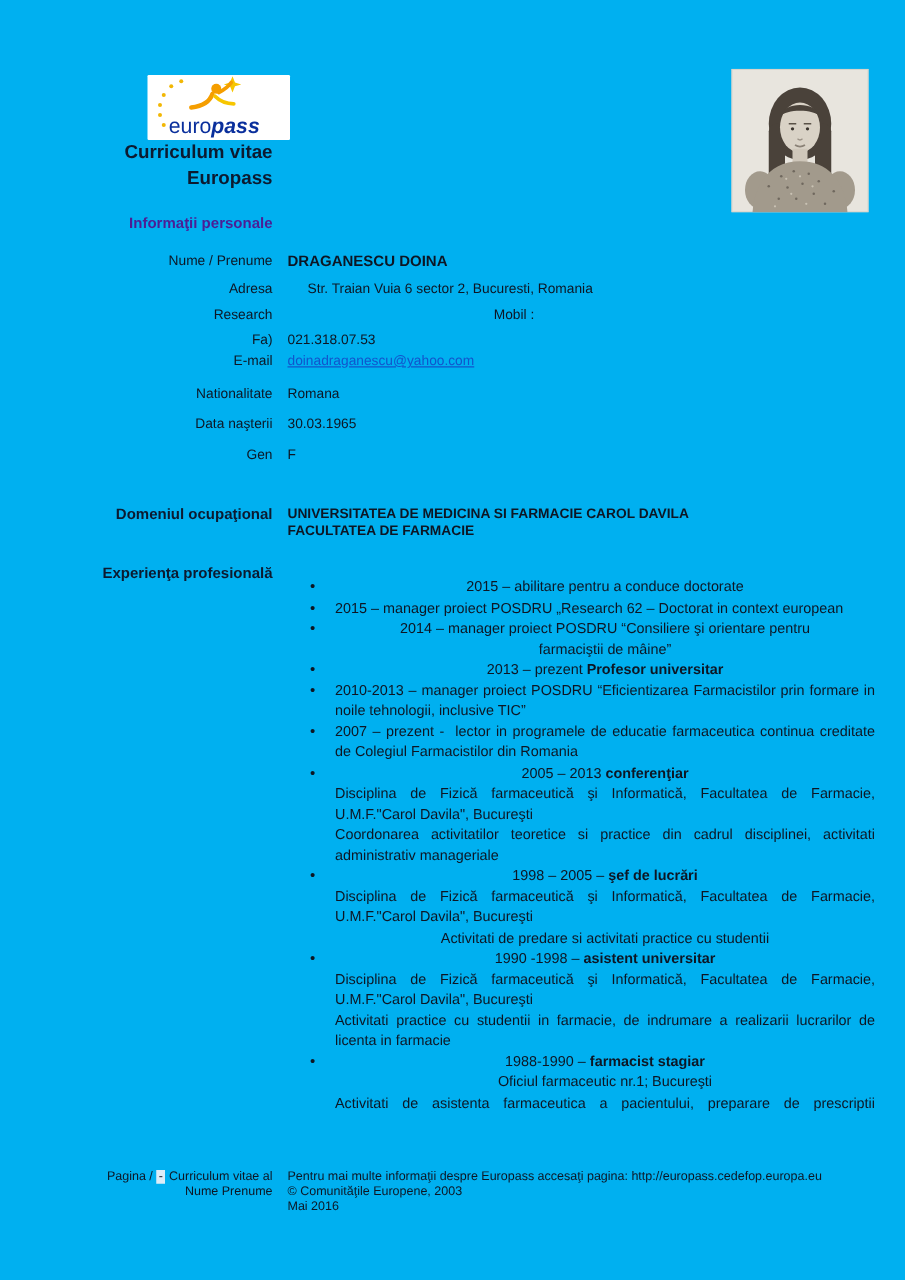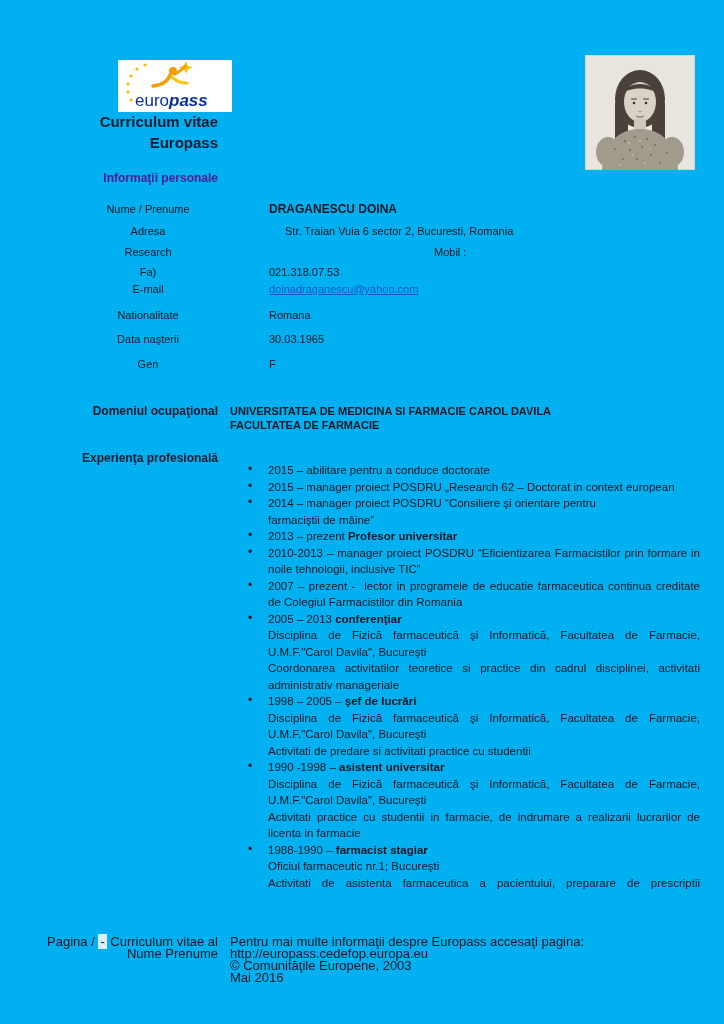--- a/index.html
+++ b/index.html
@@ -32,44 +32,44 @@
   
   .personal{position:absolute;left:0;top:201px;right:20px;}
   .prow{display:flex;font-size:11px;line-height:17px;}
   .prow:nth-child(2){margin-top:5px;gap:16px;}
   .prow:nth-child(3){margin-top:4px;}
   .prow:nth-child(4){margin-top:3px;}
   .prow:nth-child(5){margin-top:0px;}
   .prow:nth-child(6){margin-top:9px;}
   .prow:nth-child(7){margin-top:7px;}
   .prow:nth-child(8){margin-top:8px;}
-  .plabel{width:218px;text-align:center;flex:none;margin-left:39px;}
+  .plabel{width:218px;text-align:right;flex:none;}
   .pvalue{margin-left:12px;flex:1;position:relative;}
   .pvalue.bold{font-weight:700;font-size:12px;}
   .pvalue .extra{position:absolute;left:165px;top:0;}
   .link{color:#1155cc;text-decoration:underline;cursor:pointer;}
 
   
   .occ{position:absolute;left:0;top:404px;right:20px;display:flex;}
   .occ .olabel{width:218px;text-align:right;font-size:12px;font-weight:700;flex:none;color:#0c1a30;}
   .occ .ovalue{margin-left:12px;font-size:11px;font-weight:700;line-height:14px;max-width:470px;}
 
   
   .exp{position:absolute;left:0;top:451px;right:0;display:flex;}
   .exp .elabel{width:218px;text-align:right;font-size:12px;font-weight:700;flex:none;color:#0c1a30;}
   .exp ul{list-style:none;margin:11px 0 0 12px;padding:0;width:470px;}
   .exp-item{position:relative;padding-left:38px;font-size:11.5px;line-height:16.5px;}
   .exp-item .bullet{position:absolute;left:18px;top:-1px;font-size:12px;}
   .para{white-space:pre-wrap;}
-  .a-l{text-align:left;}
+  .a-l{text-align:center;}
   .a-j{text-align:justify;}
   .a-s{text-align:justify;text-align-last:justify;}
 
   
-  .footer{position:absolute;left:0;top:936px;right:20px;display:flex;font-size:13px;line-height:12px;}
+  .footer{position:absolute;left:0;top:936px;right:20px;display:flex;font-size:10px;line-height:12px;}
   .f-left{width:218px;text-align:right;flex:none;}
   .f-right{margin-left:12px;}
   .field-hl{background:#ddedf8;padding:0 2px;}
 </style>
 </head>
 <body>
 
 <div class="sheet">
 
   <div class="logo">

